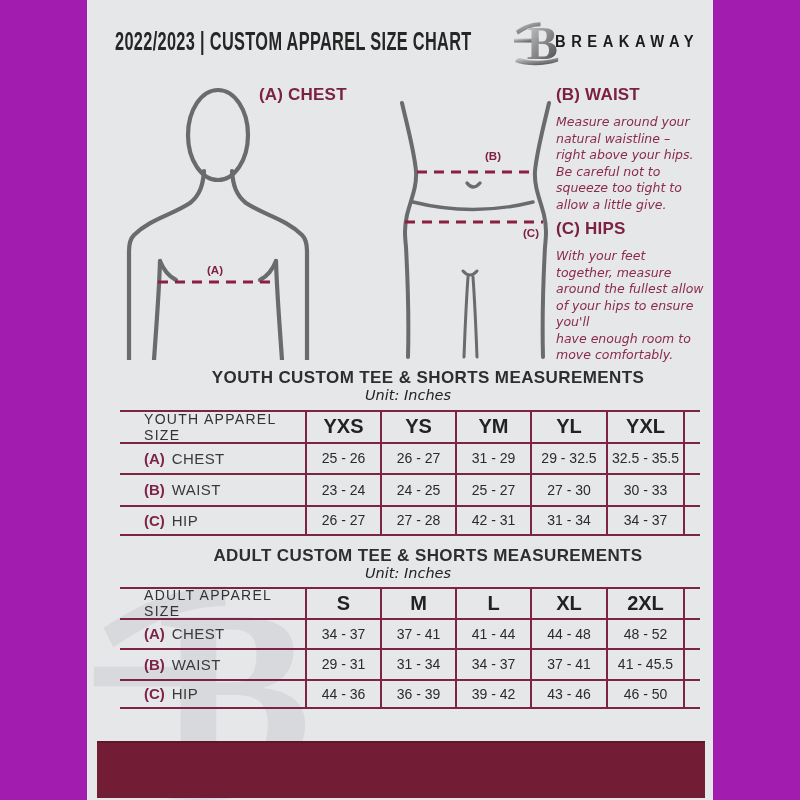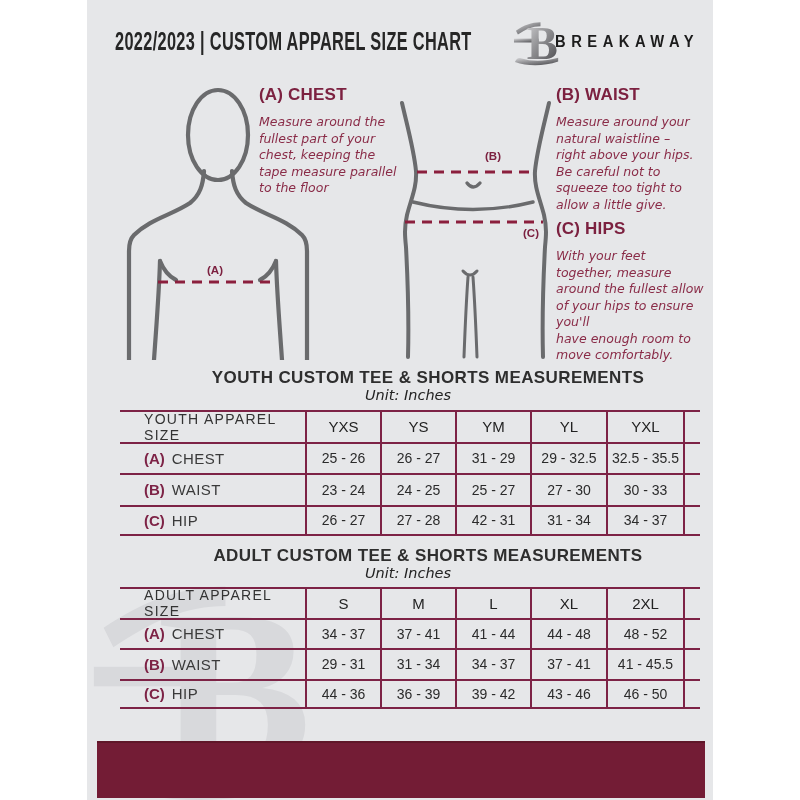--- a/index.html
+++ b/index.html
@@ -1,18 +1,18 @@
 <!DOCTYPE html>
 <html><head>
 <meta charset="utf-8">
 <style>
   * { box-sizing: border-box; margin: 0; padding: 0; }
   html,body { width: 800px; height: 800px; }
   body { background: #000; overflow: hidden; font-family: "Liberation Sans", sans-serif; }
-  .stage { position: relative; width: 800px; height: 800px; background: #ffffff; }
+  .stage { position: relative; width: 800px; height: 800px; background: #a21caf; }
   .page { position: absolute; left: 87px; top: 0; width: 626px; height: 800px;
           background: #e6e7e9; overflow: hidden; }
 
   
   .hdr-title { position: absolute; left: 28px; top: 26px; font-weight: 700; font-size: 24px;
                color: #262626; white-space: nowrap; transform: scale(0.68, 1.08);
                transform-origin: left top; letter-spacing: 0.5px; }
   .logo-svg { position: absolute; left: 424px; top: 14px; width: 58px; height: 54px; }
   .brand-name { position: absolute; left: 468px; top: 33px; font-weight: 700; font-size: 16px;
                 letter-spacing: 6px; color: #1c1c1c; white-space: nowrap;
@@ -51,21 +51,21 @@
   .size-table { position: absolute; left: 33px; width: 580px; display: grid;
                 grid-template-columns: 185px 75px 75px 75px 76px 77px 1fr; }
   .yt { top: 410px; grid-auto-rows: 31.5px; }
   .at { top: 587px; grid-auto-rows: 30.5px; }
   .tc { display: flex; align-items: center; justify-content: center;
         border-top: 2px solid #7d2346; font-size: 14px; color: #2b2b2b; }
   .tc.vline { border-left: 2px solid #7d2346; }
   .tc.bottom { border-bottom: 2px solid #7d2346; }
   .tc.left { justify-content: flex-start; padding-left: 24px; }
   .tc.th-label { font-size: 14px; letter-spacing: 1.3px; color: #333; }
-  .tc.th { font-weight: 400; font-size: 15px; color: #222; }
+  .tc.th { font-weight: 700; font-size: 20px; color: #222; }
   .tl .key { color: #7d2346; font-weight: 700; margin-right: 7px; font-size: 15px; }
   .tl .lbl { font-size: 15px; letter-spacing: 0.4px; color: #3a3a3a; }
 
   
   .footer { position: absolute; left: 10px; top: 741px; width: 608px; height: 57px;
             background: #731c35; border-top: 2px solid #5f1729; }
 </style>
 </head>
 <body>
 
@@ -124,25 +124,20 @@
         <path d="M80,182 C82,210 83,235 84,262" stroke-width="3"></path>
       </g>
       <line x1="24" y1="77" x2="140" y2="77" stroke="#8b1f3d" stroke-width="3.2" stroke-dasharray="10 7"></line>
       <line x1="12" y1="127" x2="150" y2="127" stroke="#8b1f3d" stroke-width="3.2" stroke-dasharray="10 7"></line>
     </svg>
     <div class="marker" style="left:388px; top:150px;">(B)</div>
     <div class="marker" style="left:426px; top:227px;">(C)</div>
 
     <div class="guide g-chest">
       <h3>(A) CHEST</h3>
-      <p>Measure around the
-fullest part of your
-chest, keeping the
-tape measure parallel
-to the floor</p>
     </div>
     <div class="guide g-waist">
       <h3>(B) WAIST</h3>
       <p>Measure around your
 natural waistline –
 right above your hips.
 Be careful not to
 squeeze too tight to
 allow a little give.</p>
     </div>

